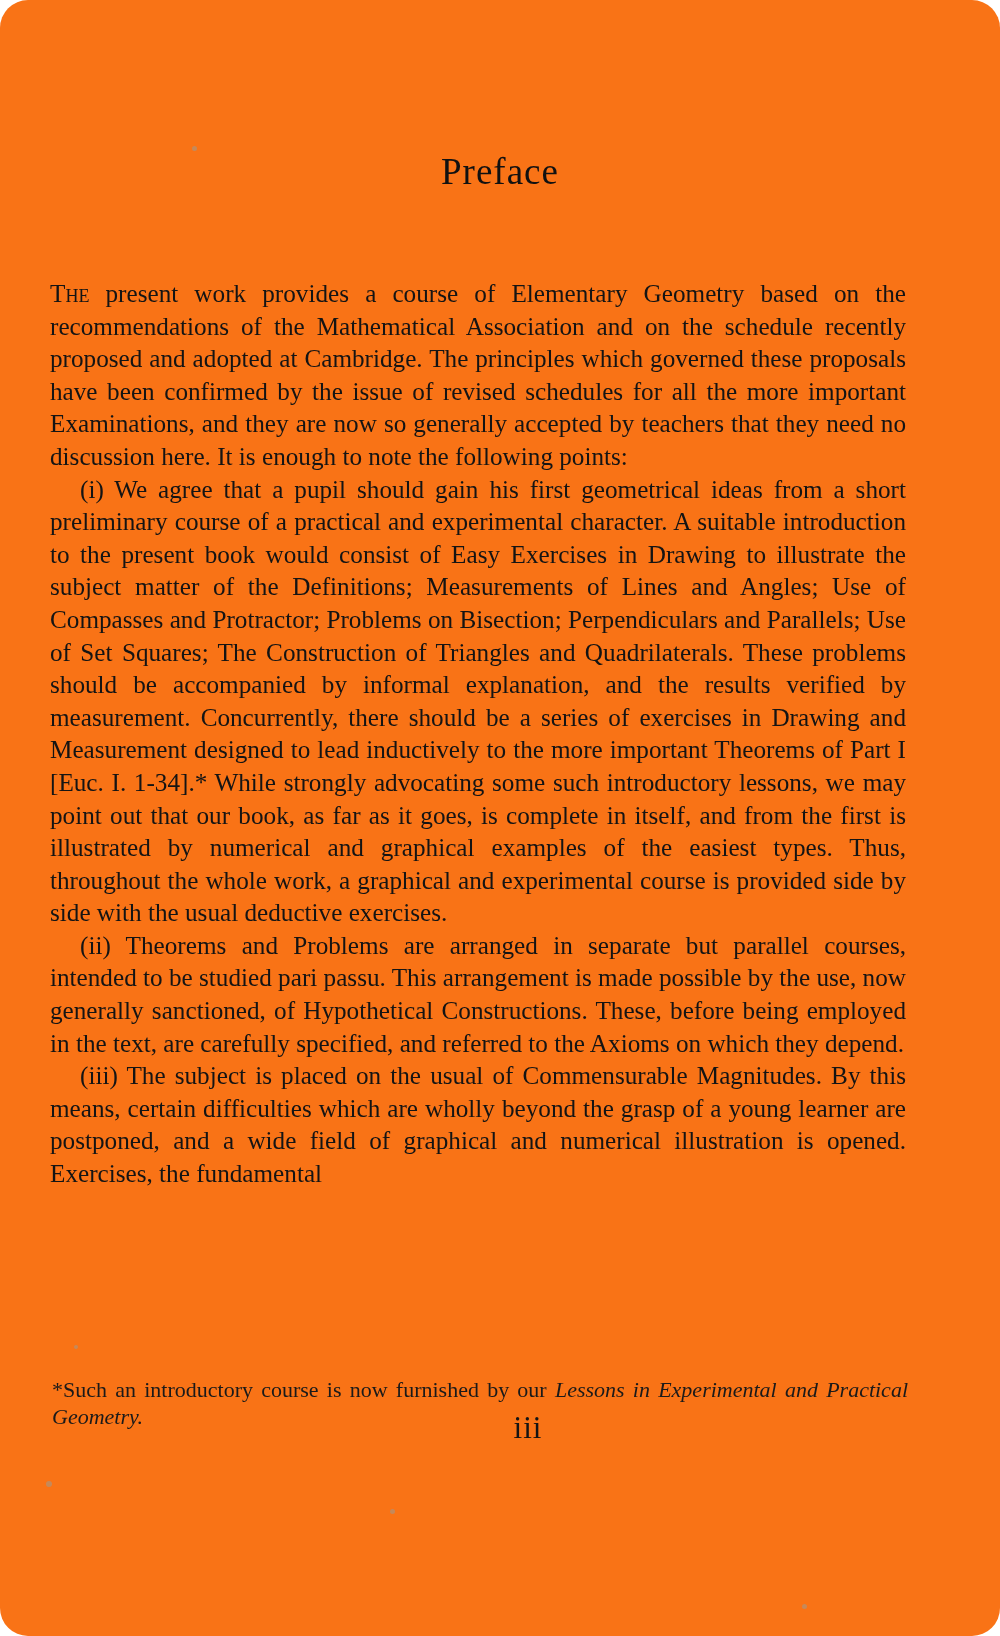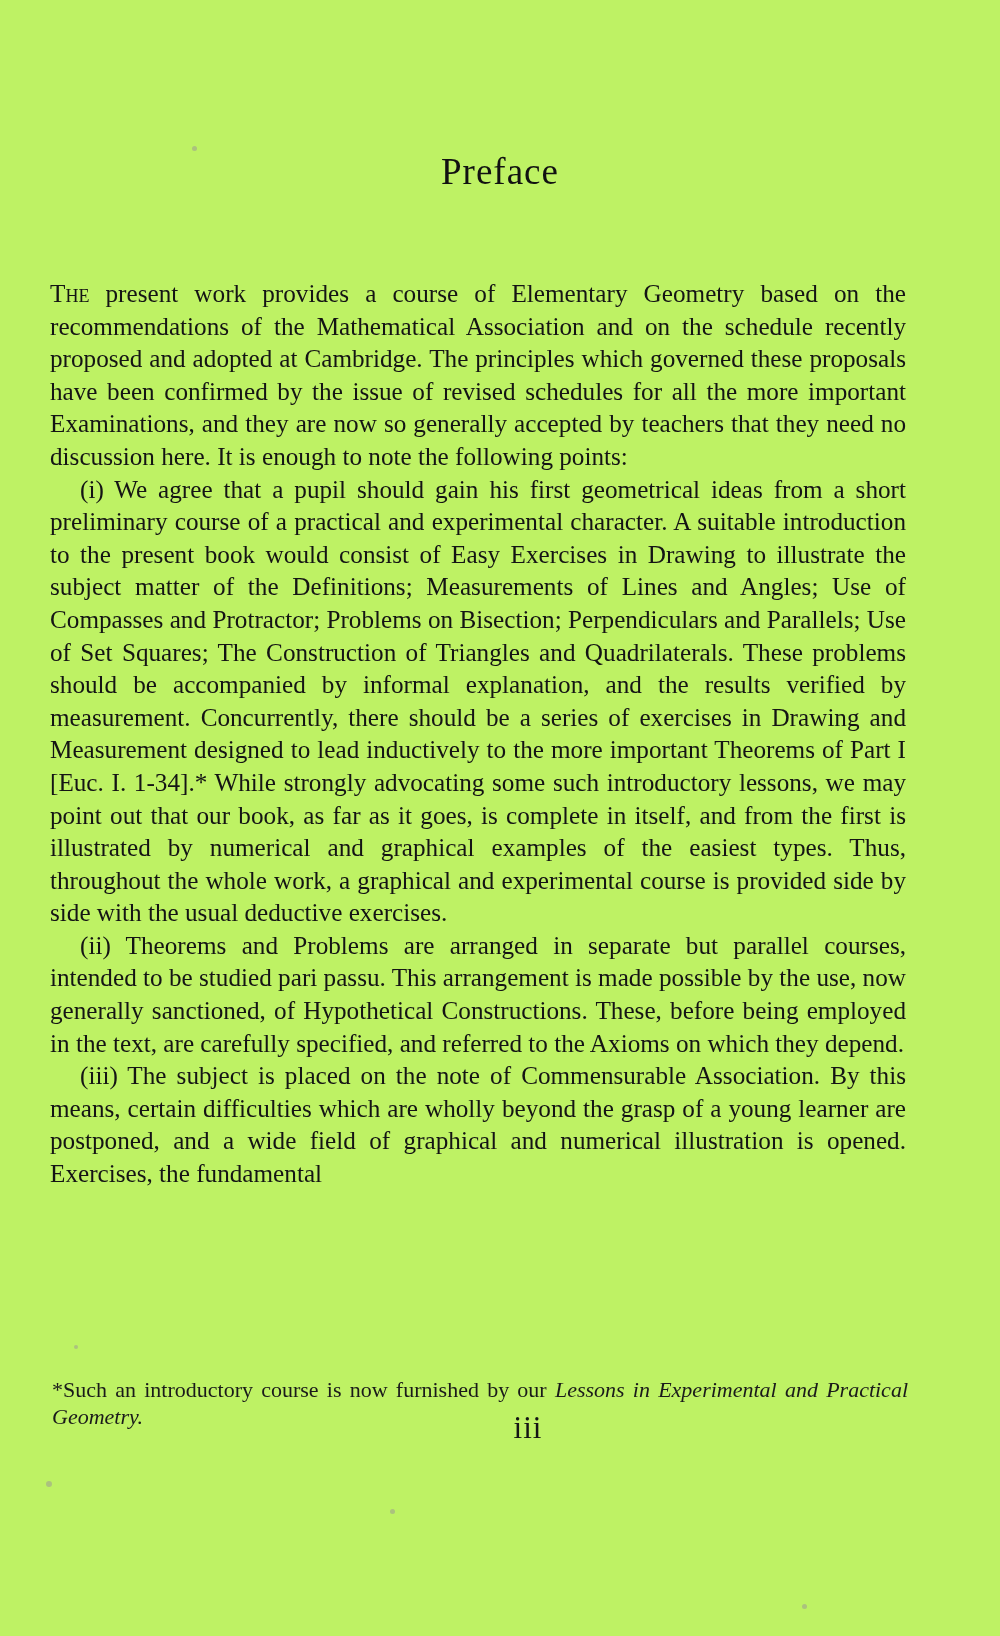--- a/index.html
+++ b/index.html
@@ -13,21 +13,22 @@
     position: relative;
     font-family: "Liberation Serif", serif;
     color: #1a1a1a;
     overflow: hidden;
   }
   .page {
     position: absolute;
     left: 0; top: 0;
     width: 1000px;
     height: 1636px;
-    background: #bef264;
+    background: #f97316;
+    border-radius: 28px;
   }
   .page-title {
     position: absolute;
     left: 0;
     top: 150px;
     width: 1000px;
     text-align: center;
     font-size: 37px;
     letter-spacing: 1px;
     font-family: "Liberation Serif", serif;
@@ -95,21 +96,21 @@
   <div class="page-title">Preface</div>
 
   <div class="body-block">
 
     <p class="para"><span class="smallcaps">The</span><span> present work provides a course of Elementary Geometry based on the recommendations of the Mathematical Association and on the schedule recently proposed and adopted at Cambridge. The principles which governed these proposals have been confirmed by the issue of revised schedules for all the more important Examinations, and they are now so generally accepted by teachers that they need no discussion here. It is enough to note the following points:</span></p>
 
     <p class="para indented">(i) We agree that a pupil should gain his first geometrical ideas from a short preliminary course of a practical and experimental character. A suitable introduction to the present book would consist of Easy Exercises in Drawing to illustrate the subject matter of the Definitions; Measurements of Lines and Angles; Use of Compasses and Protractor; Problems on Bisection; Perpendiculars and Parallels; Use of Set Squares; The Construction of Triangles and Quadrilaterals. These problems should be accompanied by informal explanation, and the results verified by measurement. Concurrently, there should be a series of exercises in Drawing and Measurement designed to lead inductively to the more important Theorems of Part I [Euc. I. 1-34].* While strongly advocating some such introductory lessons, we may point out that our book, as far as it goes, is complete in itself, and from the first is illustrated by numerical and graphical examples of the easiest types. Thus, throughout the whole work, a graphical and experimental course is provided side by side with the usual deductive exercises.</p>
 
     <p class="para indented"><span>(ii) Theorems and Problems are arranged in separate but parallel courses, intended to be studied </span><span class="ital">pari passu.</span><span> This arrangement is made possible by the use, now generally sanctioned, of </span><span class="ital">Hypothetical Constructions.</span><span> These, before being employed in the text, are carefully specified, and referred to the Axioms on which they depend.</span></p>
 
-    <p class="para indented"><span>(iii) The subject is placed on the note of </span><span class="ital">Commensurable Association.</span><span> By this means, certain difficulties which are wholly beyond the grasp of a young learner are postponed, and a wide field of graphical and numerical illustration is opened. Exercises, the fundamental</span></p>
+    <p class="para indented"><span>(iii) The subject is placed on the usual of </span><span class="ital">Commensurable Magnitudes.</span><span> By this means, certain difficulties which are wholly beyond the grasp of a young learner are postponed, and a wide field of graphical and numerical illustration is opened. Exercises, the fundamental</span></p>
 
   </div>
 
   <div class="footnote"><span>*Such an introductory course is now furnished by our </span><span class="ital">Lessons in Experimental and Practical Geometry.</span></div>
 
   <div class="page-number">iii</div>
 
   <div class="speck" style="left:192px;top:146px;width:5px;height:5px;"></div>
   <div class="speck" style="left:46px;top:1481px;width:6px;height:6px;"></div>
   <div class="speck" style="left:390px;top:1509px;width:5px;height:5px;"></div>

